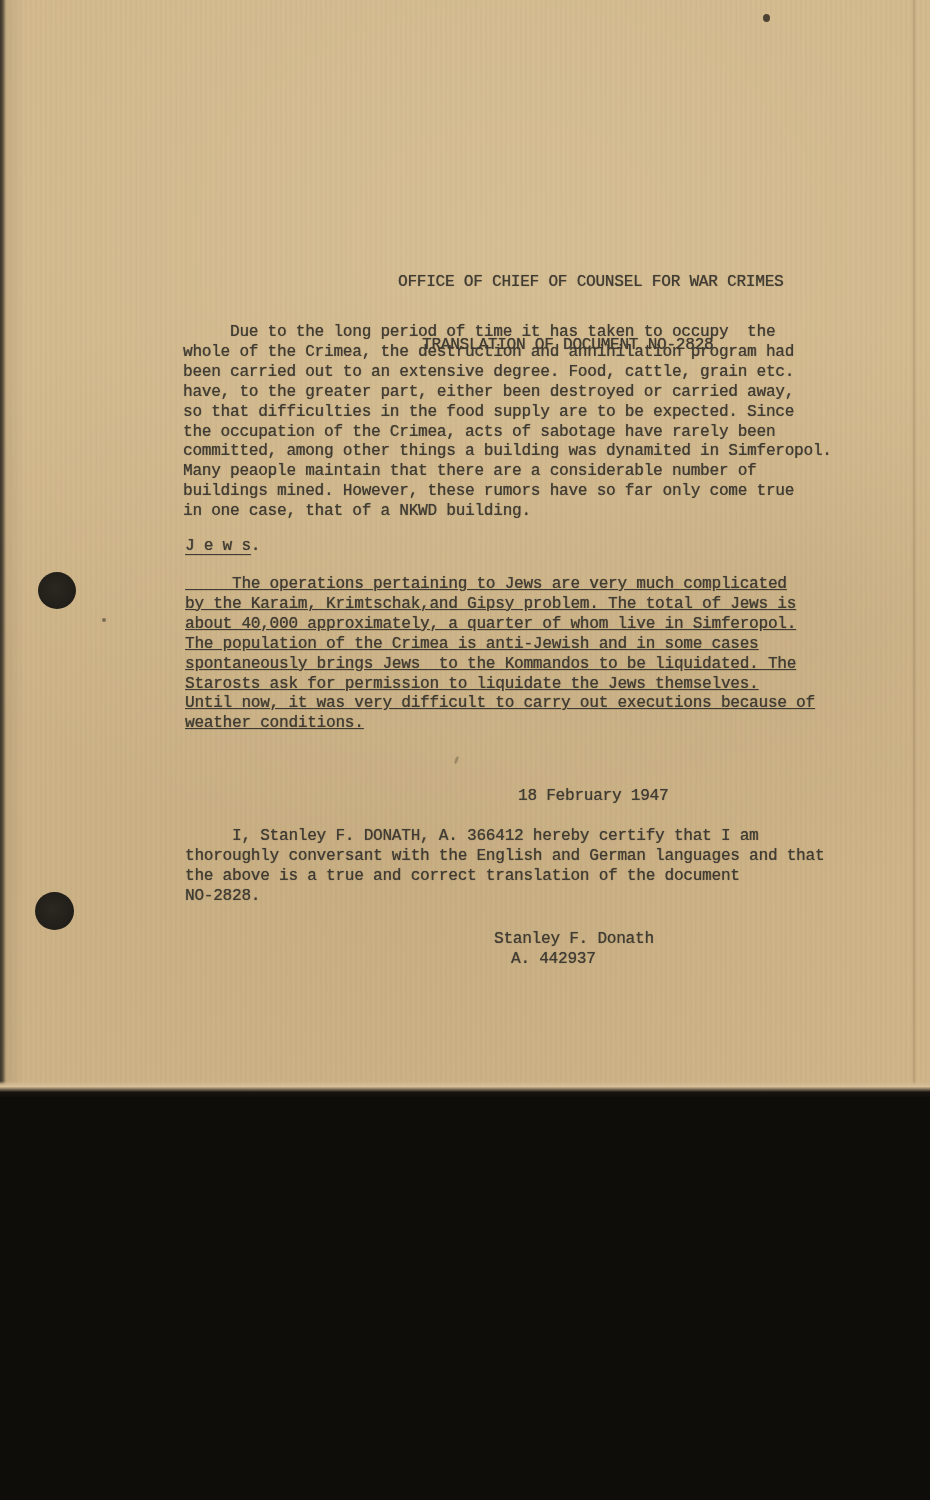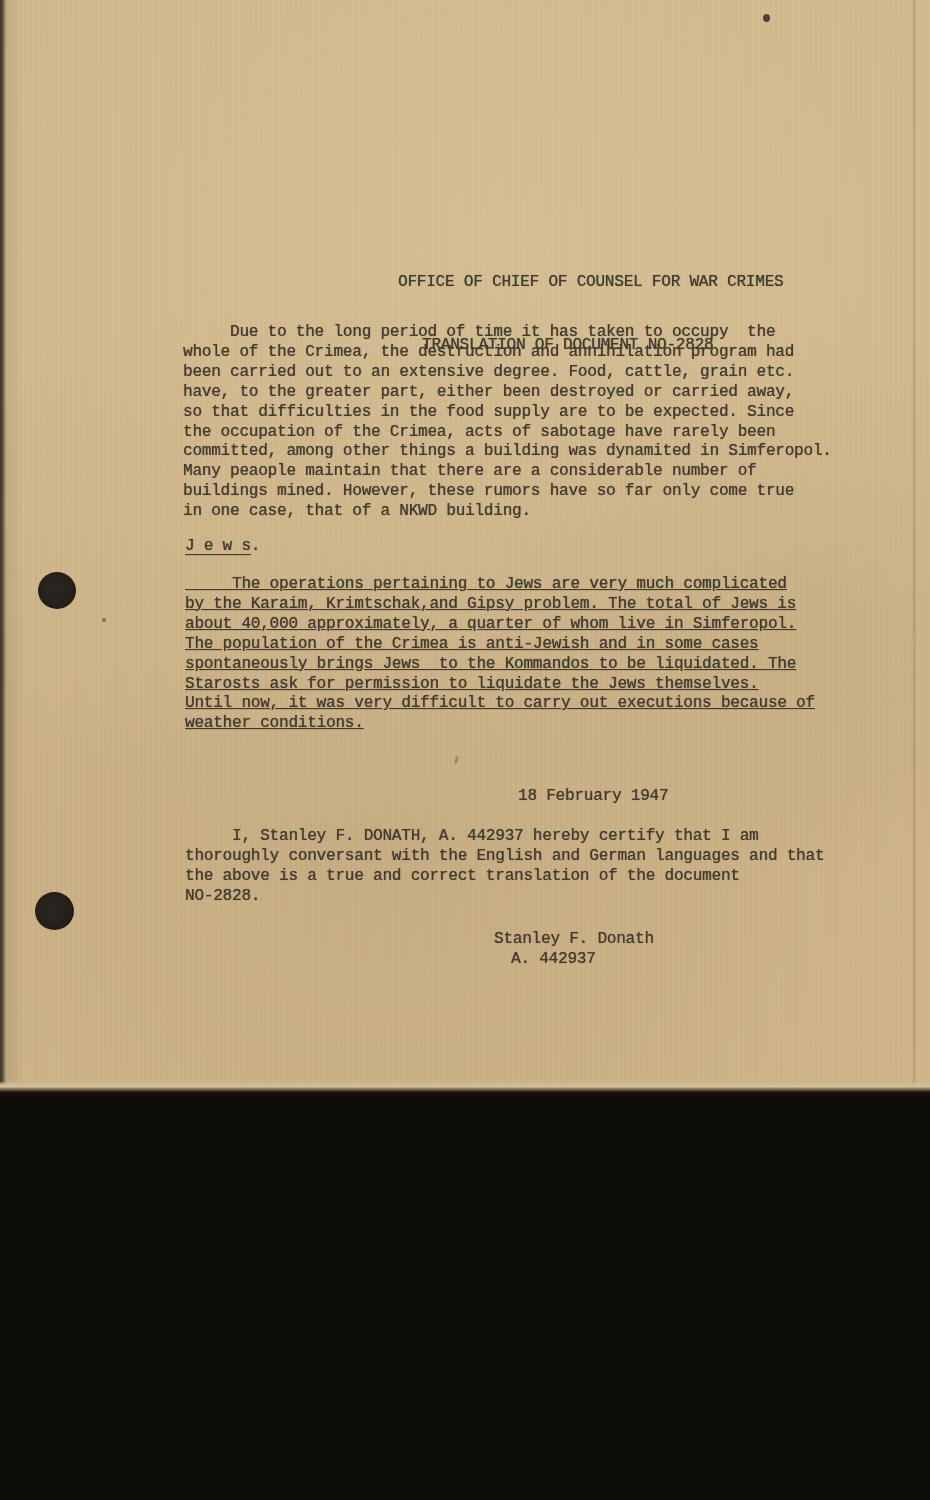--- a/index.html
+++ b/index.html
@@ -127,21 +127,21 @@
 by the Karaim, Krimtschak,and Gipsy problem. The total of Jews is
 about 40,000 approximately, a quarter of whom live in Simferopol.
 The population of the Crimea is anti-Jewish and in some cases
 spontaneously brings Jews  to the Kommandos to be liquidated. The
 Starosts ask for permission to liquidate the Jews themselves.
 Until now, it was very difficult to carry out executions because of
 weather conditions.</pre>
 
   <div class="typed date-line">18 February 1947</div>
 
-  <pre class="typed cert">     I, Stanley F. DONATH, A. 442937 hereby certify that I am
+  <pre class="typed cert">     I, Stanley F. DONATH, A. 366412 hereby certify that I am
 thoroughly conversant with the English and German languages and that
 the above is a true and correct translation of the document
 NO-2828.</pre>
 
   <div class="typed sig-name">Stanley F. Donath</div>
   <div class="typed sig-id">A. 442937</div>
 
   <div class="typed pagenum">- 2 -</div>
   <div class="typed endlabel">END</div>
 

